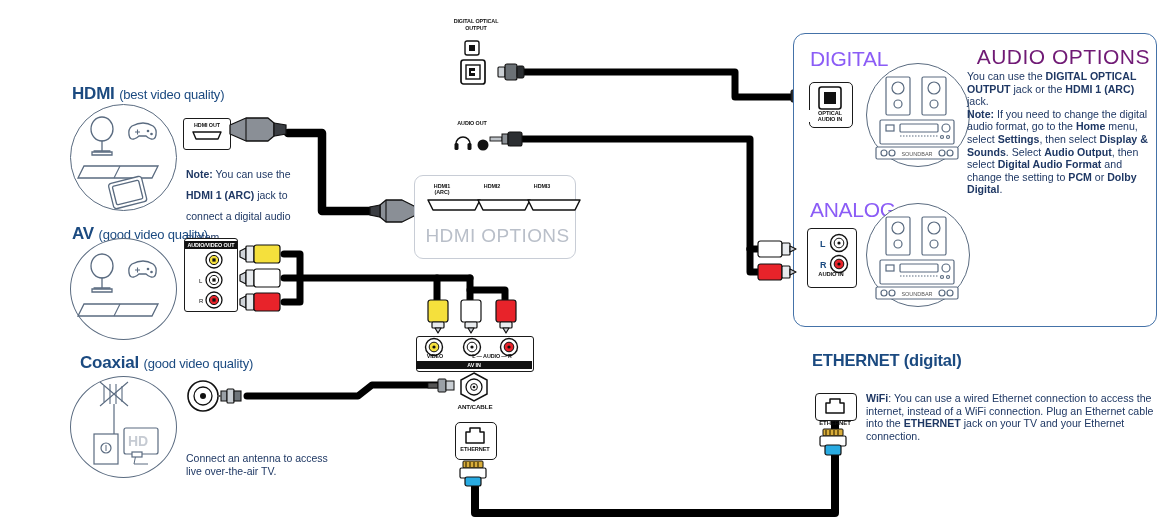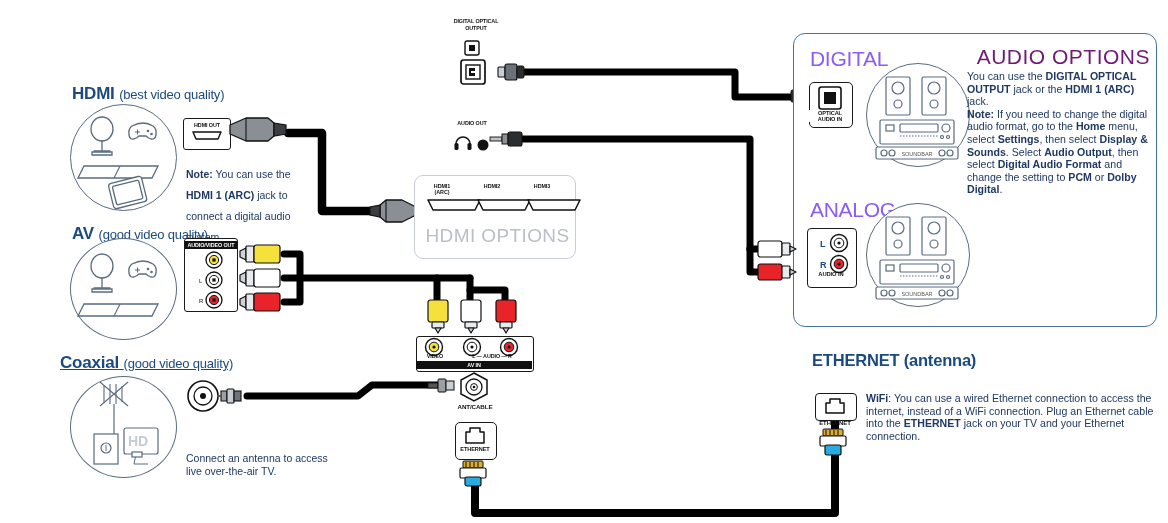--- a/index.html
+++ b/index.html
@@ -153,21 +153,21 @@
       <rect x="16" y="1" width="26" height="18" rx="2.5" fill="#ffffff"></rect>
     </g>
     <g transform="translate(0,48)">
       <path d="M2,7 l6,-3 v12 l-6,-3 z" fill="#cfd3d8"></path>
       <rect x="8" y="2" width="8" height="16" rx="1" fill="#e8ebee"></rect>
       <rect x="16" y="1" width="26" height="18" rx="2.5" fill="#e8232a"></rect>
     </g>
   </g>
 </svg>
 
-<div class="abs hd" style="left:60px;top:353px;font-size:17px;text-decoration:underline;">
+<div class="abs hd" style="left:80px;top:353px;font-size:17px;">
   <span>Coaxial</span>
   <span class="sub">(good video quality)</span>
 </div>
 
 <div class="abs srccircle" style="left:70px;top:376px;width:105px;height:100px;"></div>
 <svg class="abs" style="left:70px;top:376px;width:105px;height:100px;">
   <g stroke="#5a6b80" stroke-width="1.2" fill="none">
     <path d="M30,6 L58,30 M58,6 L30,30" stroke-width="1.1"></path>
     <g stroke-width="1.1">
       <path d="M34,10 L34,26 M40,8 L40,28 M46,8 L46,28 M52,10 L52,26"></path>
@@ -406,21 +406,21 @@
     <circle cx="18" cy="90" r="3"></circle>
       <circle cx="26" cy="90" r="3"></circle>
     <circle cx="76" cy="90" r="3"></circle>
       <circle cx="84" cy="90" r="3"></circle>
   </g>
   <text x="51" y="93" font-size="5.5" text-anchor="middle" fill="#555" font-family="Liberation Sans, sans-serif">SOUNDBAR</text>
 </svg>
 
 <div class="abs" id="ao-body" style="left:967px;top:70px;width:185px;font-size:10.6px;line-height:12.6px;color:#1f3864;"><span>You can use the </span><b>DIGITAL OPTICAL OUTPUT</b><span> jack or the </span><b>HDMI 1 (ARC)</b><span> jack.</span><br><b>Note:</b><span> If you need to change the digital audio format, go to the </span><b>Home</b><span> menu, select </span><b>Settings</b><span>, then select </span><b>Display &amp; Sounds</b><span>. Select </span><b>Audio Output</b><span>, then select </span><b>Digital Audio Format</b><span> and change the setting to </span><b>PCM</b><span> or </span><b>Dolby Digital</b><span>.</span></div>
 
-<div class="abs hd" style="left:812px;top:351px;font-size:16.5px;">ETHERNET (antenna)</div>
+<div class="abs hd" style="left:812px;top:351px;font-size:16.5px;">ETHERNET (digital)</div>
 
 <div class="abs port-box" style="left:815px;top:393px;width:40px;height:26px;border-width:1.6px;border-radius:4px;"></div>
 <svg class="abs" style="left:815px;top:396px;width:40px;height:20px;">
   <path d="M11,17 L11,7 L15,7 L15,3 L25,3 L25,7 L29,7 L29,17 z" fill="#fff" stroke="#111" stroke-width="1.5" stroke-linejoin="round"></path>
 </svg>
 <div class="abs tinylbl" style="left:811px;top:420px;width:48px;font-size:6px;">ETHERNET</div>
 <svg class="abs" style="left:818px;top:429px;width:34px;height:32px;">
   <rect x="5" y="0" width="20" height="7" rx="1" fill="#d9ad3a" stroke="#111" stroke-width="1"></rect>
   <path d="M7,1 h2 v5 h-2 z M11,1 h2 v5 h-2 z M15,1 h2 v5 h-2 z M19,1 h2 v5 h-2 z" fill="#7a5f18"></path>
   <rect x="2" y="7" width="26" height="10" rx="1.5" fill="#fff" stroke="#111" stroke-width="1.2"></rect>

